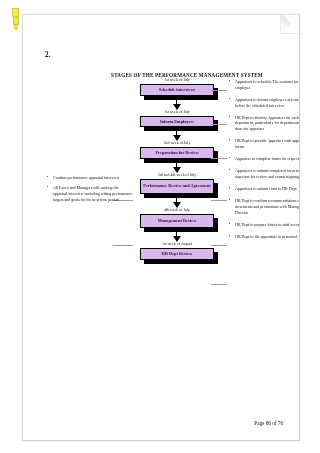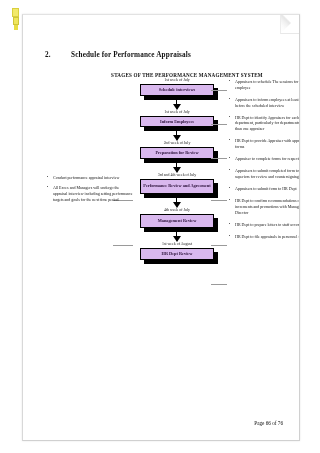--- a/index.html
+++ b/index.html
@@ -81,21 +81,20 @@
 <div id="marker">
   <div class="cap"></div>
   <div class="body"></div>
   <div class="tip"></div>
 </div>
 
 <div id="page">
   <div id="corner-fold"></div>
 
   <div class="h-num">2.</div>
-  <div class="h-title">Schedule for Performance Appraisals</div>
   <div class="subtitle"><span>STAGES OF THE PERFORMANCE MANAGEMENT SYSTEM</span></div>
 
   <div id="flow">
 
     <div class="step">
       <div class="date">1st week of  July</div>
       <div class="boxwrap">
         <div class="shadow"></div>
         <div class="box">Schedule interviews</div>
       </div>

